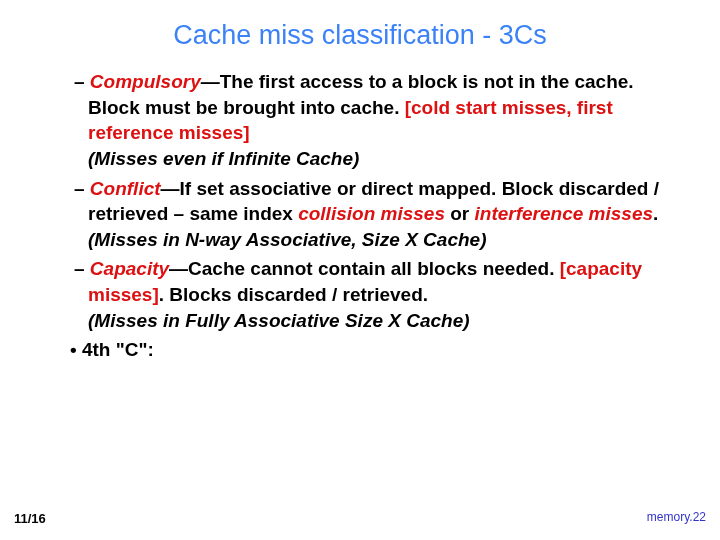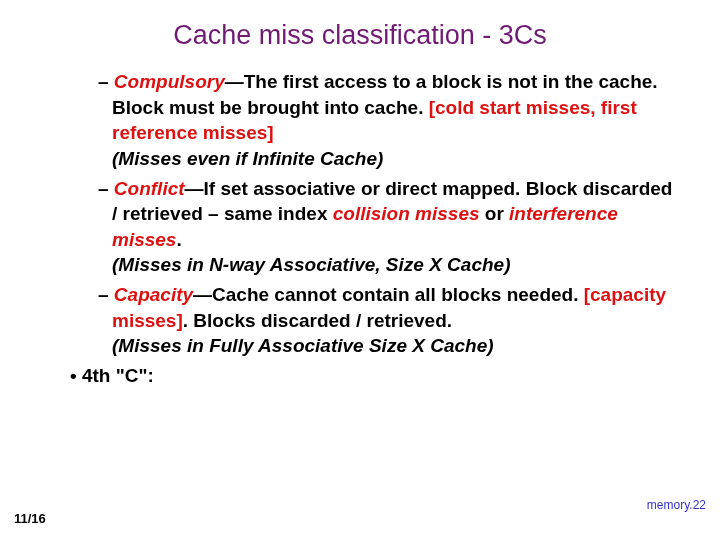--- a/index.html
+++ b/index.html
@@ -1,25 +1,25 @@
 <!DOCTYPE html>
 <html><head>
 <meta charset="utf-8">
 <style>
   * { margin: 0; padding: 0; box-sizing: border-box; }
   html, body { width: 720px; height: 540px; background: #fff; font-family: Arial, Helvetica, sans-serif; }
   .slide { width: 720px; height: 540px; position: relative; padding: 20px 40px 0 40px; }
-  .title { color: #701a75; font-size: 27px; text-align: center; margin-bottom: 18px; font-weight: normal; }
+  .title { color: #3b82f6; font-size: 27px; text-align: center; margin-bottom: 18px; font-weight: normal; }
   .content { color: #000; font-size: 19px; font-weight: bold; line-height: 1.35; }
   .lvl1 { margin-left: 30px; text-indent: -14px; padding-left: 14px; margin-bottom: 4px; }
-  .lvl2 { margin-left: 58px; text-indent: -14px; padding-left: 14px; margin-bottom: 4px; }
+  .lvl2 { margin-left: 34px; text-indent: -14px; padding-left: 14px; margin-bottom: 4px; }
   .red { color: #d11; }
   .ital { font-style: italic; }
   .footer-left { position: absolute; bottom: 14px; left: 14px; font-size: 13px; font-weight: bold; }
-  .footer-right { position: absolute; bottom: 28px; right: 14px; font-size: 12px; color: #3333cc; }
+  .footer-right { position: absolute; bottom: 16px; right: 14px; font-size: 12px; color: #3333cc; }
 </style>
 </head>
 <body>
 
 <div class="slide">
   <h1 class="title">Cache miss classification - 3Cs</h1>
 
   <div class="content">
 
     <div class="lvl2">

